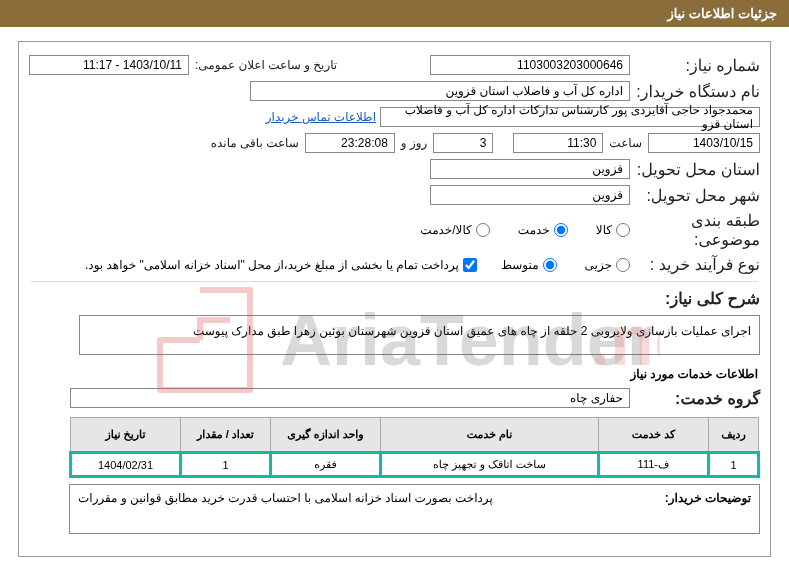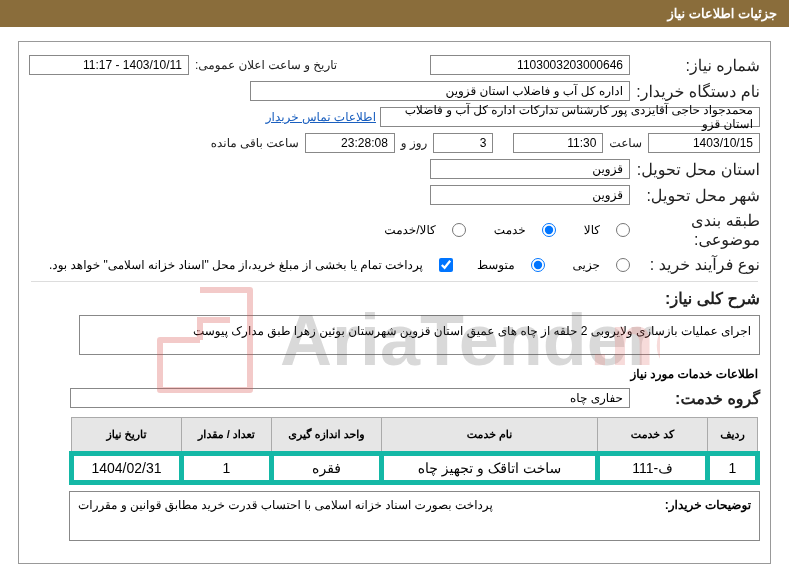--- a/index.html
+++ b/index.html
@@ -71,21 +71,21 @@
   padding-right: 4px;
 }
 .radio-group {
   display: flex;
   gap: 28px;
   align-items: center;
 }
 .radio-item {
   display: flex;
   align-items: flex-start;
-  gap: 16px;
+  gap: 4px;
 }
 input[type="radio"] {
   width: 14px;
   height: 14px;
 }
 input[type="checkbox"] {
   width: 14px;
   height: 14px;
 }
 .section-title {
@@ -108,23 +108,23 @@
 }
 .table th {
   background: #e6e6e6;
   border: 1px solid #aaa;
   padding: 10px 6px;
   font-size: 11px;
   font-weight: bold;
   text-align: center;
 }
 .table td {
-  border: 5px solid #14b8a6;
+  border: 3px solid #14b8a6;
   padding: 4px 6px;
-  font-size: 14px;
+  font-size: 11px;
   text-align: center;
   background: #fff;
 }
 .note-box {
   border: 1px solid #888;
   margin: 4px 10px 4px 50px;
   padding: 6px 8px;
   min-height: 50px;
   font-size: 12px;
   display: flex;

